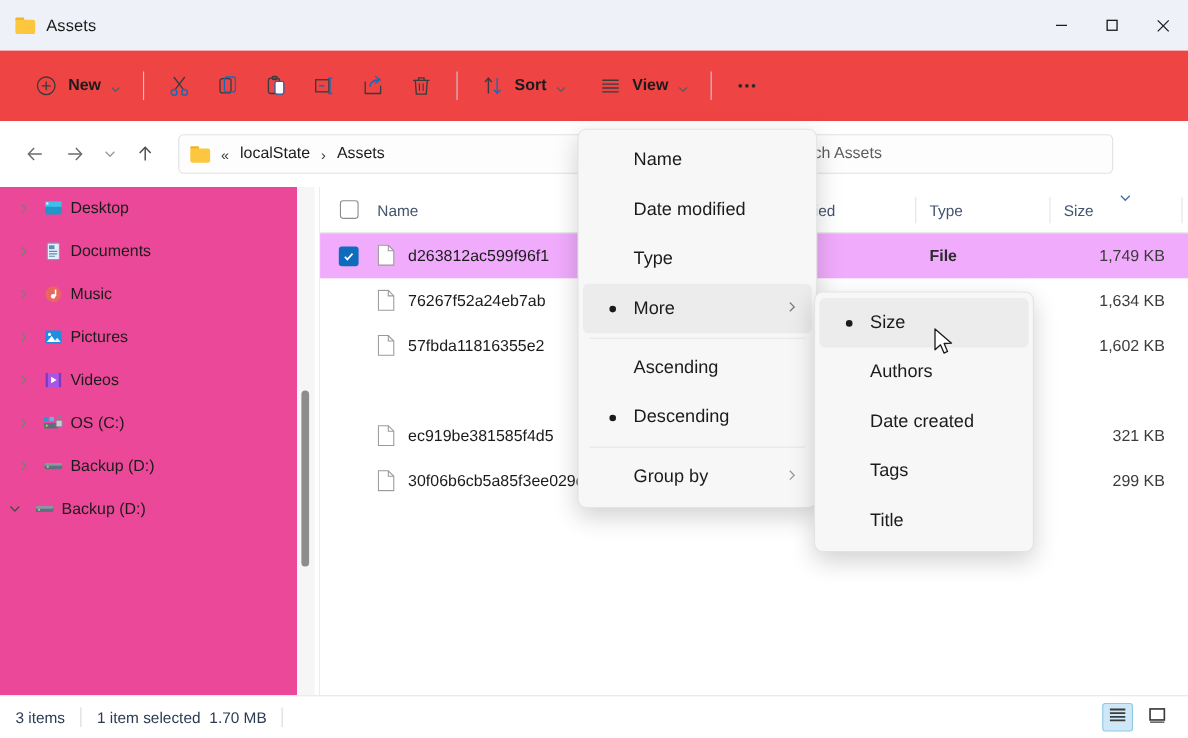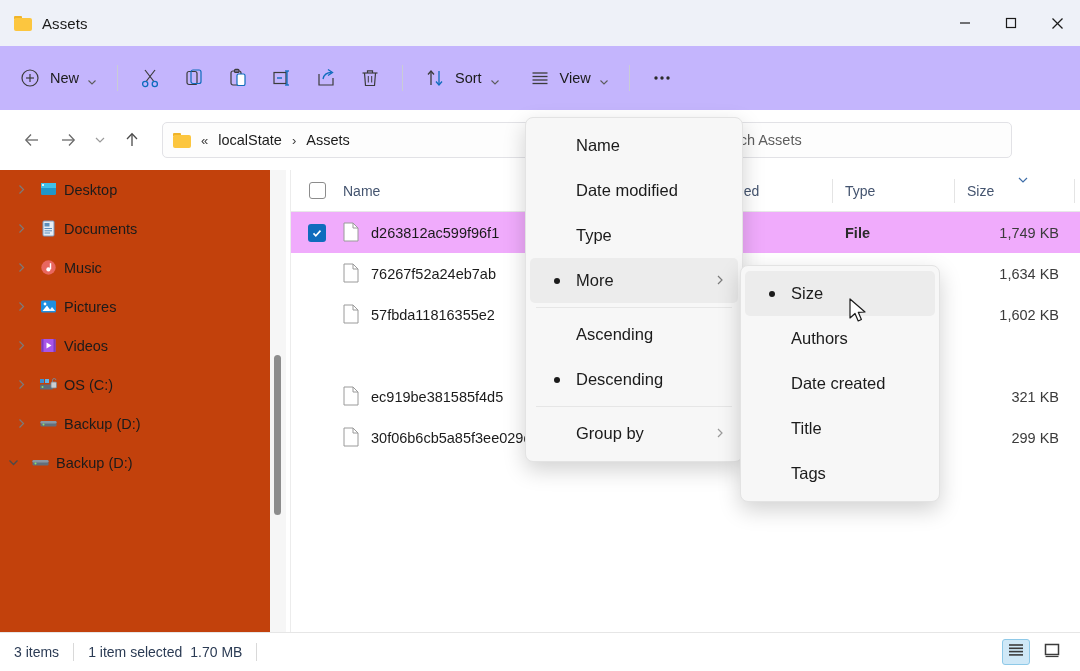--- a/index.html
+++ b/index.html
@@ -43,22 +43,22 @@
   }
   .win-btn {
     width: 46px; height: 46px; display: flex; align-items: center; justify-content: center;
     cursor: default;
   }
   .win-btn svg { display: block; }
 
   
   .toolbar {
     position: absolute; top: 46px; left: 0; width: 1080px; height: 64px;
-    background: #c4b5fd;
-    display: flex; align-items: center; padding-left: 8px; gap: 0;
+    background: #ef4444;
+    display: flex; align-items: center; padding-left: 20px; gap: 0; font-weight: bold;
   }
   .tb-item {
     height: 38px; display: flex; align-items: center; gap: 8px;
     padding: 0 10px; border-radius: 5px; cursor: default; color: #1b1b1b;
   }
   .tb-item .lbl { font-size: 14.5px; color: #1b1b1b; }
   .tb-icon { width: 24px; height: 24px; display: flex; align-items: center; justify-content: center; }
   .tb-sep {
     width: 1px; height: 26px; background: #c9ccd6; margin: 0 10px;
   }
@@ -94,21 +94,21 @@
   .searchbox {
     margin-left: 14px; height: 36px; width: 316px;
     background: #fdfdfd; border: 1px solid #e2e2e6; border-radius: 5px;
     display: flex; align-items: center; padding: 0 12px;
   }
   .searchbox .ph { font-size: 14.5px; color: #5d5d5d; }
 
   
   .sidebar {
     position: absolute; top: 170px; left: 0; width: 270px; height: 462px;
-    background: #c2410c; overflow: hidden;
+    background: #ec4899; overflow: hidden;
   }
   .side-item {
     height: 39px; display: flex; align-items: center; padding-left: 10px; gap: 6px;
     cursor: default;
   }
   .side-caret {
     width: 22px; height: 22px; display: flex; align-items: center; justify-content: center;
   }
   .side-ico { width: 20px; height: 20px; display: flex; align-items: center; justify-content: center; }
   .side-lbl { font-size: 14.5px; color: #1b1b1b; }
@@ -726,25 +726,25 @@
     <div class="mi">
       <span class="bullet-slot"></span>
       <span class="mlbl">Authors</span>
     </div>
     <div class="mi">
       <span class="bullet-slot"></span>
       <span class="mlbl">Date created</span>
     </div>
     <div class="mi">
       <span class="bullet-slot"></span>
+      <span class="mlbl">Tags</span>
+    </div>
+    <div class="mi">
+      <span class="bullet-slot"></span>
       <span class="mlbl">Title</span>
-    </div>
-    <div class="mi">
-      <span class="bullet-slot"></span>
-      <span class="mlbl">Tags</span>
     </div>
   </div>
 
   <div class="cursor">
     <svg width="20" height="28" viewBox="0 0 20 28">
       <polygon points="1,1 1,20 6,15.5 9.2,23 12.4,21.5 9.3,14.3 16,14" fill="#ffffff" stroke="#1b1b1b" stroke-width="1.2" stroke-linejoin="round"></polygon>
     </svg>
   </div>
 
   <div class="statusbar">

